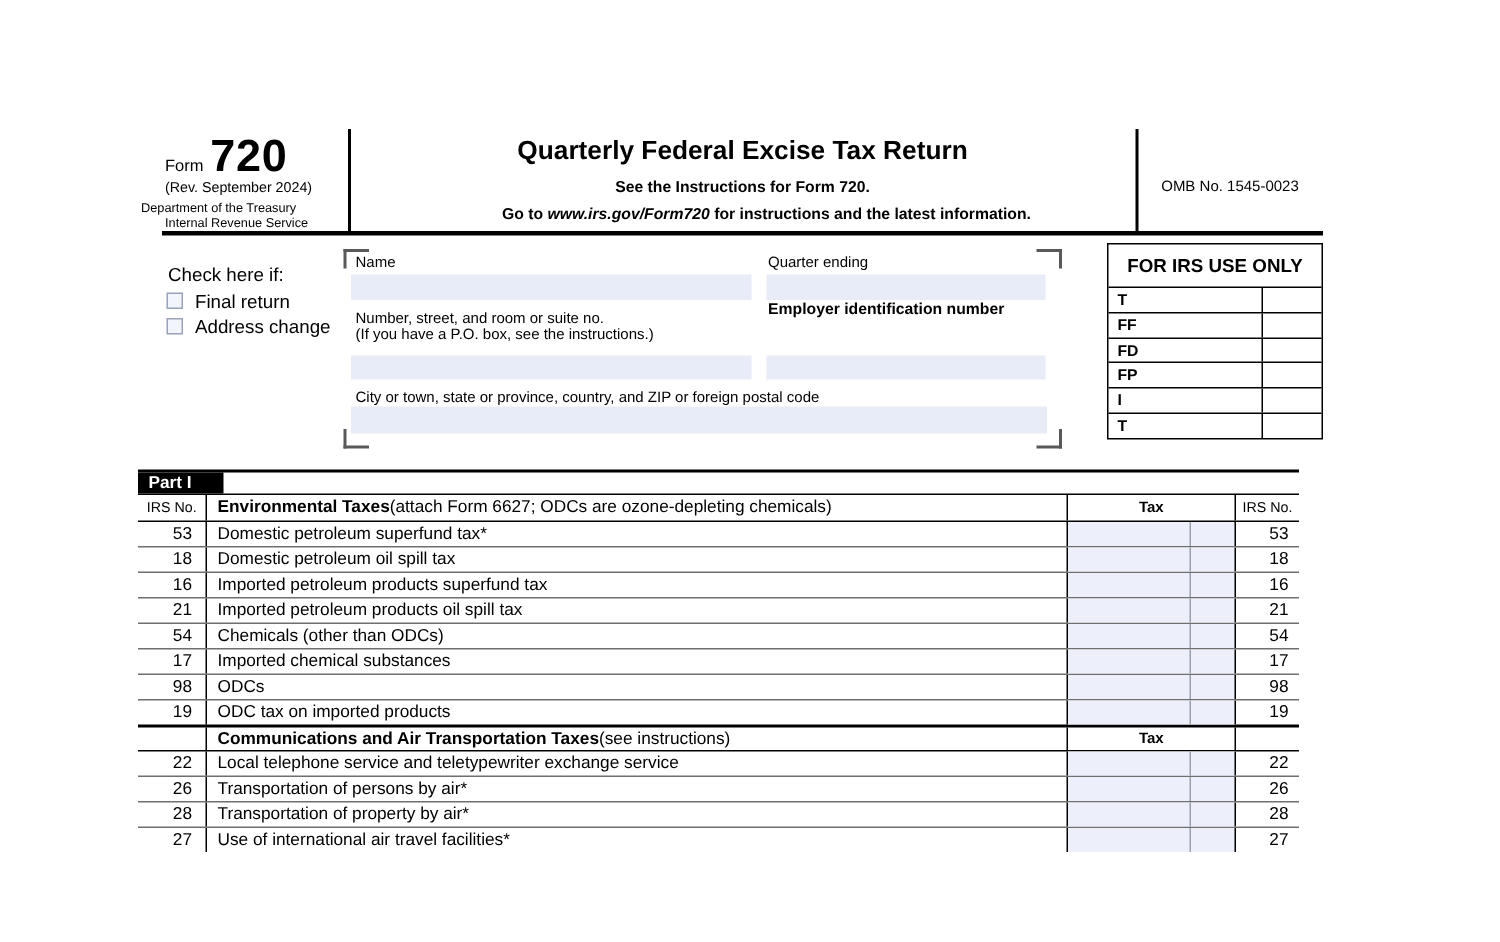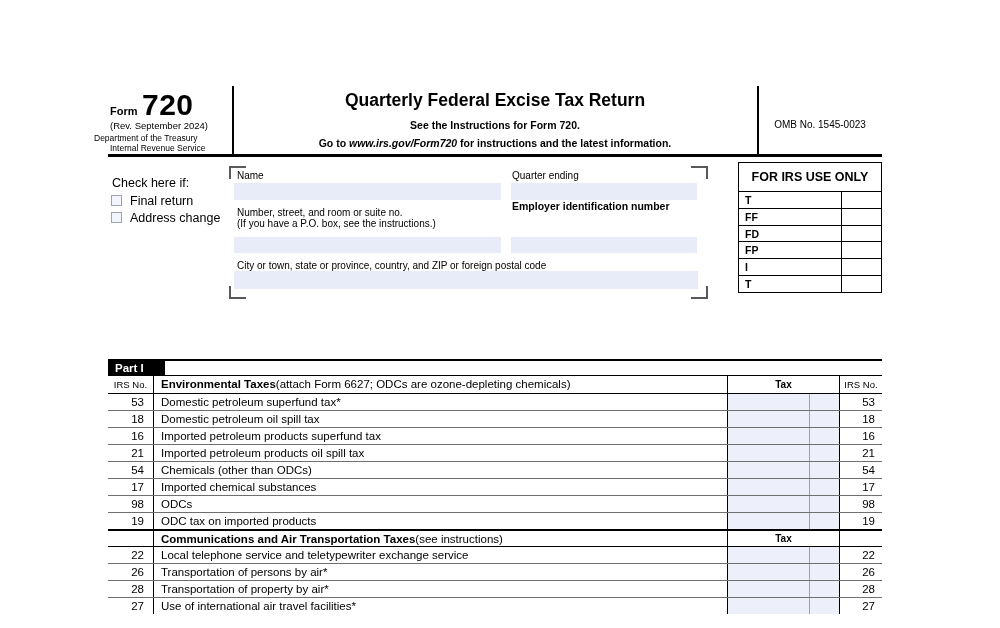--- a/index.html
+++ b/index.html
@@ -7,29 +7,29 @@
   #page { position:relative; width:1000px; height:628px; background:#fff; overflow:hidden; }
 
   .abs { position:absolute; }
   .b { font-weight:bold; }
   .it { font-style:italic; }
 
   
   .vline { position:absolute; width:1.5px; background:#000; }
   .hline-thick { position:absolute; height:2.5px; background:#000; }
 
-  .form-word { font-size:11px;font-weight:bold; }
+  .form-word { font-size:11px; }
   .form-num { font-size:30px; font-weight:bold; letter-spacing:0.5px; }
   .rev { font-size:9.5px; }
   .agency { font-size:8.5px; line-height:10px; }
 
   .title-block { position:absolute; left:233px; top:0; width:524px; text-align:center; }
   .main-title { position:absolute; left:0; top:90px; width:100%; font-size:17.5px; font-weight:bold; }
   .sub1 { position:absolute; left:0; top:119px; width:100%; font-size:10.5px; font-weight:bold; }
-  .sub2 { position:absolute; left:0; top:137px; width:100%; font-size:10.5px; font-weight:bold; }
+  .sub2 { position:absolute; left:16px; top:137px; width:100%; font-size:10.5px; font-weight:bold; }
   .omb { position:absolute; left:759px; top:119px; width:122px; text-align:center; font-size:10px; }
 
   
   .check-legend { position:absolute; left:112px; top:176px; font-size:12.5px; }
   .cb { position:absolute; width:11px; height:11px; border:1px solid #9aa3b8; background:#f3f5fc; cursor:pointer; }
   .cb-label { position:absolute; font-size:12.5px; }
 
   
   .bracket { position:absolute; width:17px; height:13px; }
   .bracket.tl { border-top:2px solid #595959; border-left:2px solid #595959; }
@@ -42,21 +42,21 @@
 
   
   .irs-box { position:absolute; left:738px; top:162px; width:144px; height:131px; border:1.5px solid #000; display:flex; flex-direction:column; }
   .irs-title { height:28px; line-height:28px; text-align:center; font-weight:bold; font-size:12.5px; }
   #irs-rows { display:flex; flex-direction:column; flex:1; }
   .irs-row { display:flex; flex:1; border-top:1px solid #000; }
   .irs-cell-label { width:103px; border-right:1px solid #000; font-weight:bold; font-size:10.5px; padding-left:6px; display:flex; align-items:center; }
   .irs-cell-value { flex:1; }
 
   
-  .table { position:absolute; left:108px; top:313px; width:774px;margin-top:46px; }
+  .table { position:absolute; left:92px; top:313px; width:774px; }
   .part-band { display:flex; border-top:2.5px solid #000; border-bottom:1px solid #000; height:17px; }
   .part-tab { width:57px; background:#000; color:#fff; font-weight:bold; font-size:11.5px; padding-left:7px; display:flex; align-items:center; }
 
   .trow, .thead-row, .sec-row { display:flex; align-items:stretch; }
   .thead-row { height:16.5px; }
   .trow { height:17.1px; border-top:1px solid #6f6f6f; }
   .trow.first { border-top:1px solid #000; }
   .sec-row { height:16.5px; border-top:2.5px solid #000; }
 
   .c1 { width:45px; font-size:11.5px; text-align:right; padding-right:9px; display:flex; align-items:center; justify-content:flex-end; }

